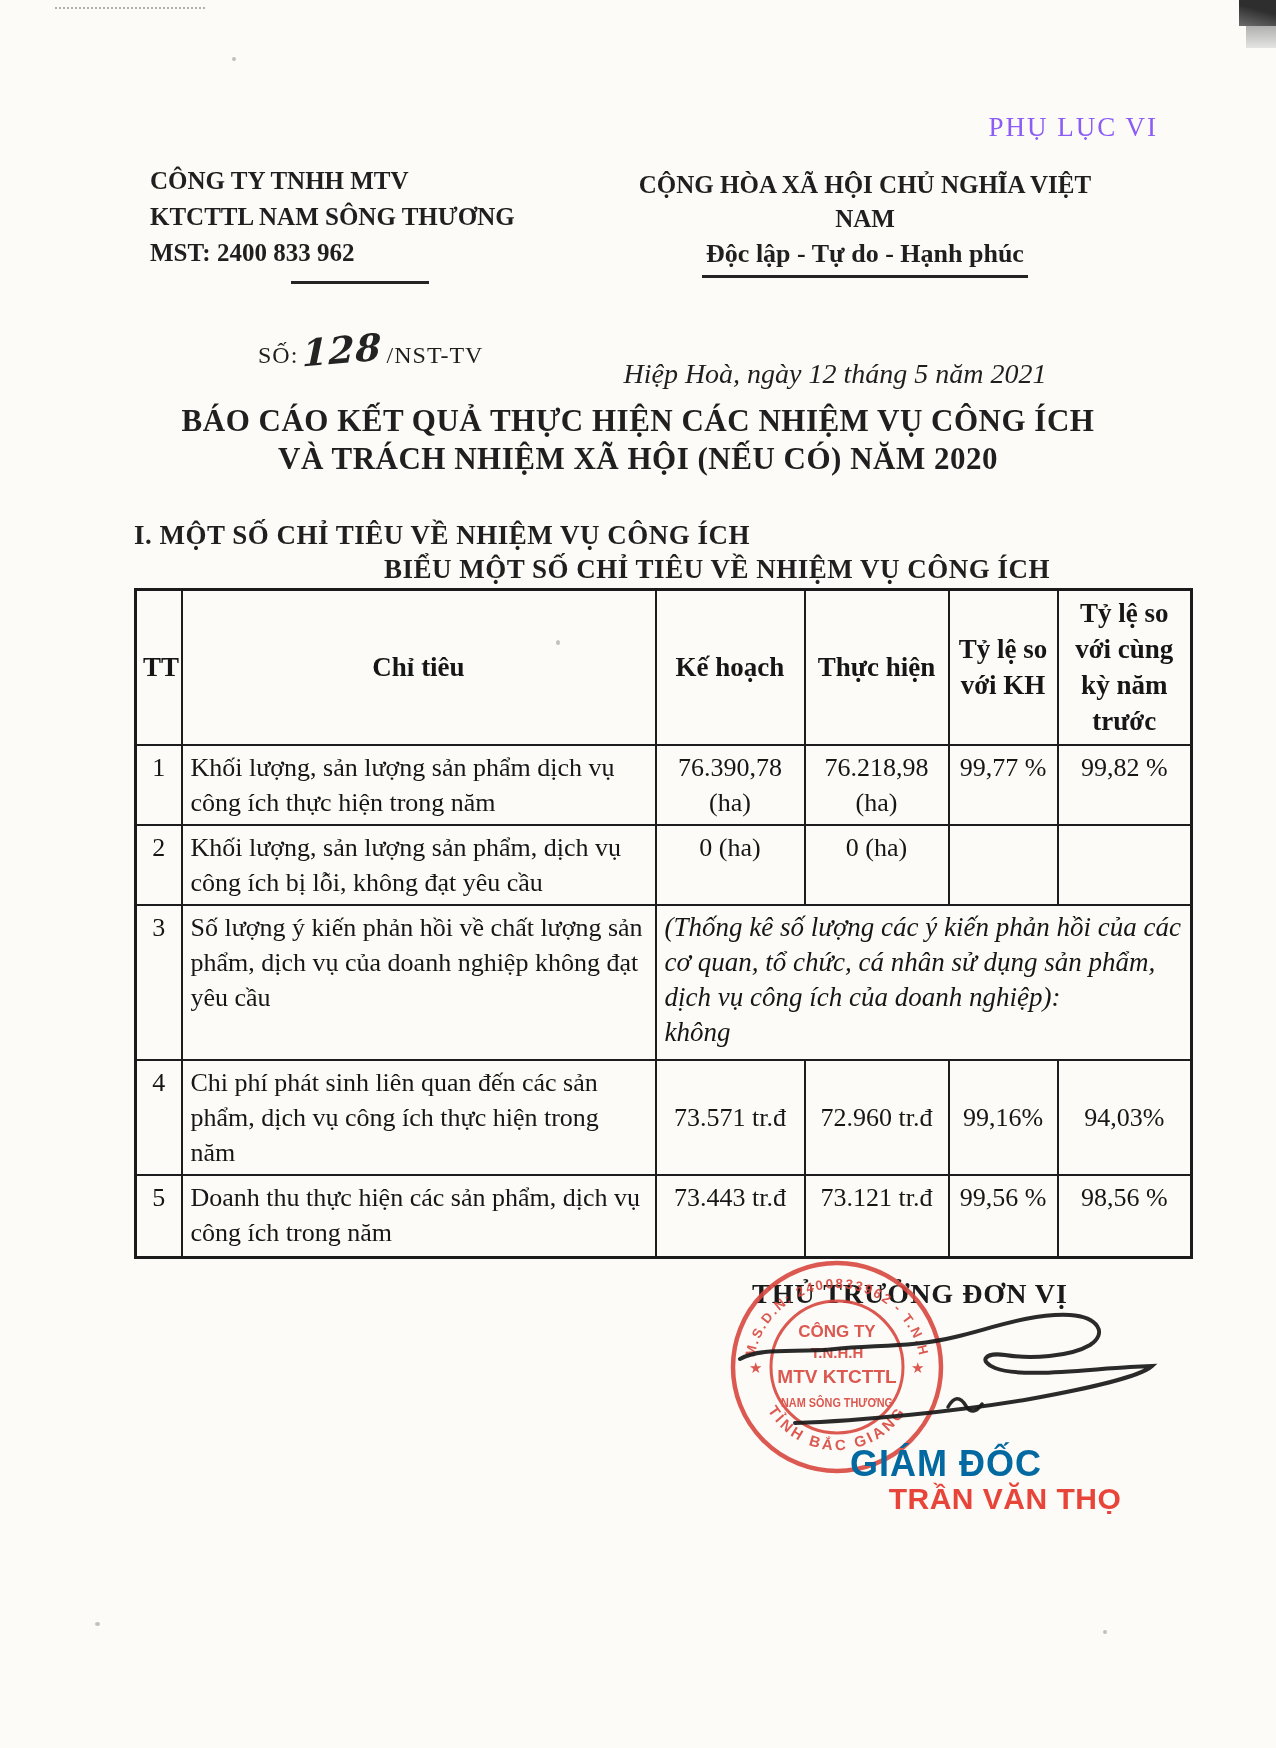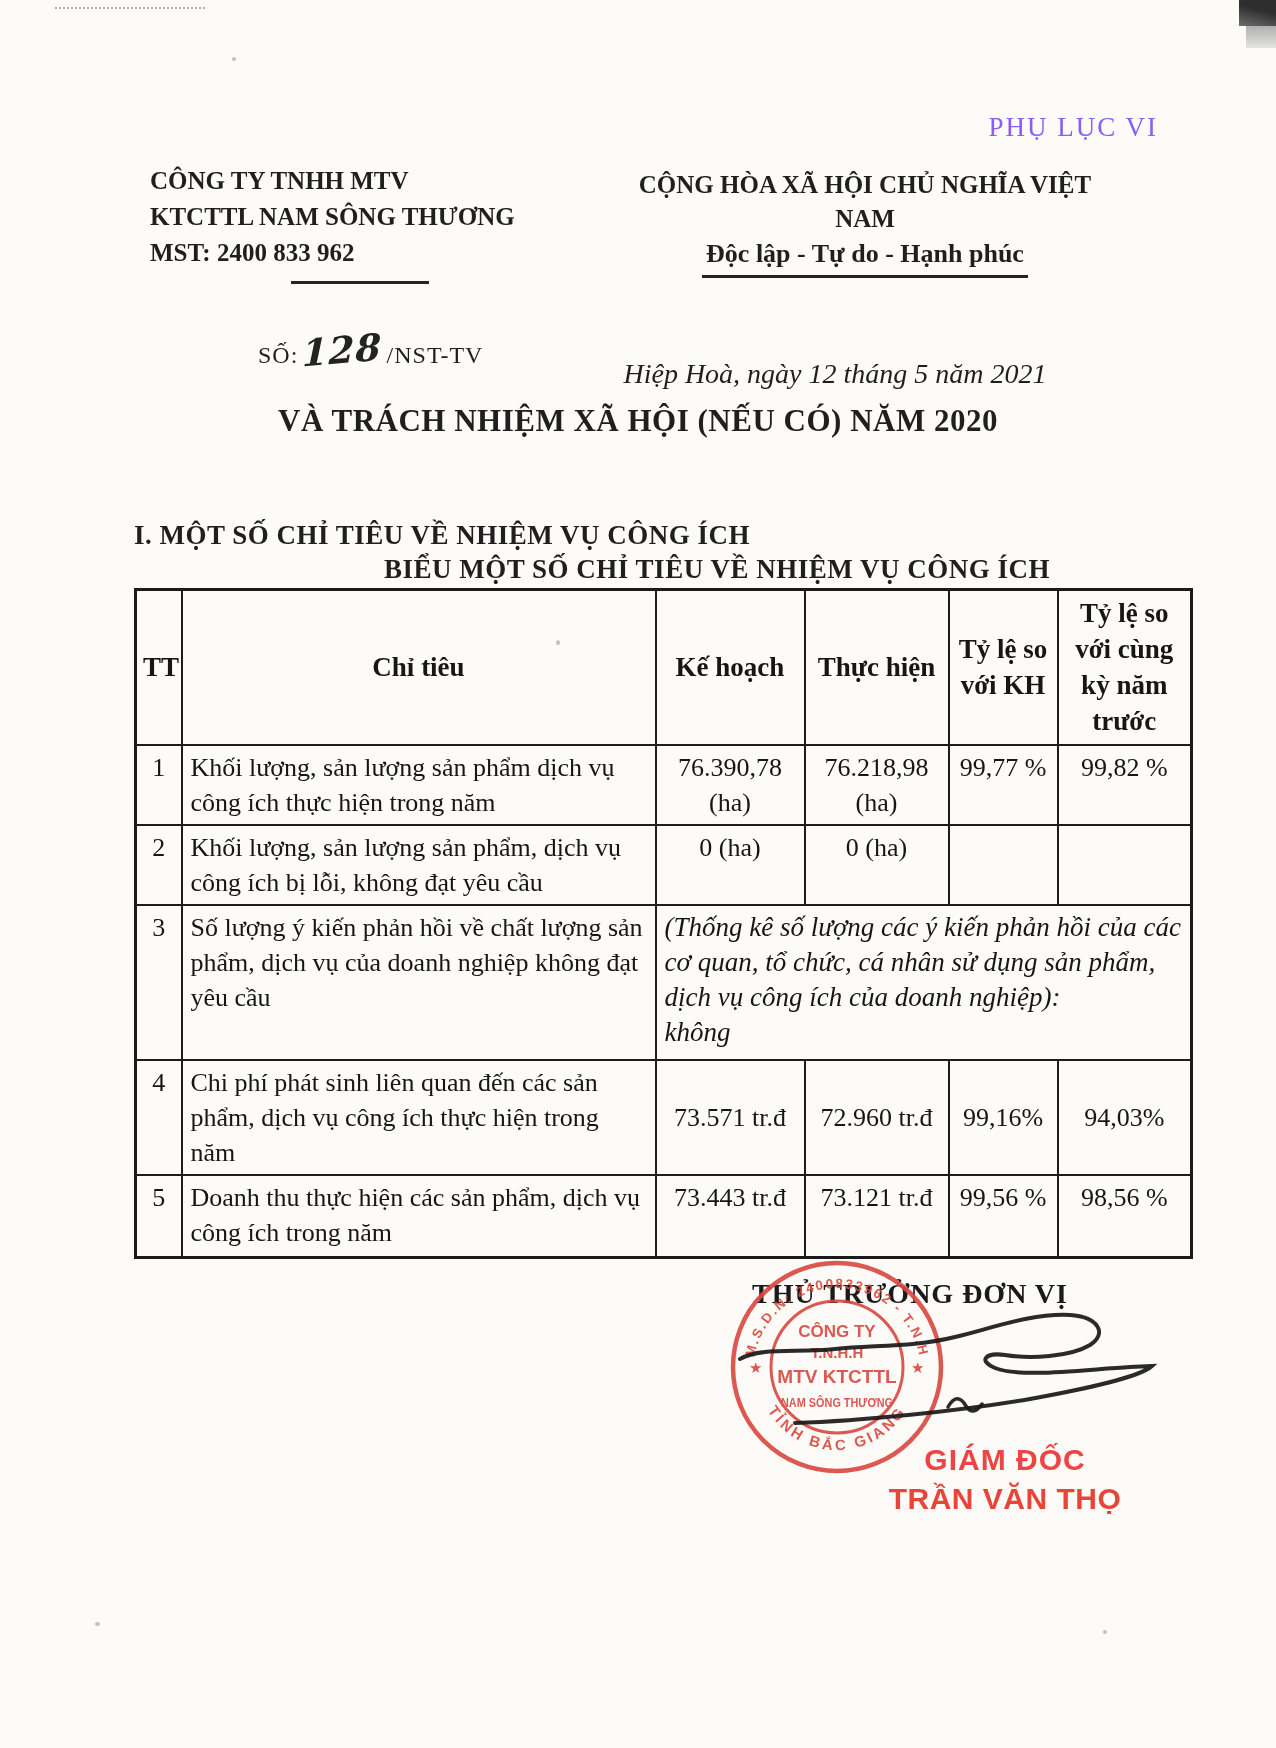--- a/index.html
+++ b/index.html
@@ -85,23 +85,23 @@
   }
 
   
   .sig-title {
     position: absolute; left: 700px; top: 1278px; width: 420px; text-align: center;
     font-weight: bold; font-size: 28px; letter-spacing: 1px; color: #1a1a1a;
   }
   .stamp { position: absolute; left: 729px; top: 1259px; width: 216px; height: 216px; opacity: .9; }
   .signature-svg { position: absolute; left: 700px; top: 1285px; width: 480px; height: 160px; }
   .sig-position {
-    position: absolute; left: 850px; top: 1443px; width: 310px; text-align: center;
-    font-family: "Liberation Sans", sans-serif; font-weight: bold; font-size: 30px;
-    color: #ef4444; letter-spacing: 1px;
+    position: absolute; left: 850px; top: 1443px; width: 310px; 
+    font-family: "Liberation Sans", sans-serif; font-weight: bold; font-size: 36px;
+    color: #0369a1; letter-spacing: 1px;
   }
   .sig-name {
     position: absolute; left: 840px; top: 1482px; width: 330px; text-align: center;
     font-family: "Liberation Sans", sans-serif; font-weight: bold; font-size: 30px;
     color: #e8453a; letter-spacing: .5px;
   }
 </style>
 </head>
 <body>
 
@@ -129,20 +129,21 @@
     <div class="national-line2">Độc lập - Tự do - Hạnh phúc</div>
   </div>
 
   <div class="doc-number">
     <span>SỐ:</span><span class="hand">128</span><span>/NST-TV</span>
   </div>
 
   <div class="dateline">Hiệp Hoà, ngày 12 tháng 5 năm 2021</div>
 
   <div class="title">
+    <div>BÁO CÁO KẾT QUẢ THỰC HIỆN CÁC NHIỆM VỤ CÔNG ÍCH</div>
     <div>VÀ TRÁCH NHIỆM XÃ HỘI (NẾU CÓ) NĂM 2020</div>
   </div>
 
   <div class="section-heading">I. MỘT SỐ CHỈ TIÊU VỀ NHIỆM VỤ CÔNG ÍCH</div>
   <div class="table-caption">BIỂU MỘT SỐ CHỈ TIÊU VỀ NHIỆM VỤ CÔNG ÍCH</div>
 
   <table class="report">
     <colgroup>
       <col style="width:46px">
         <col style="width:474px">

